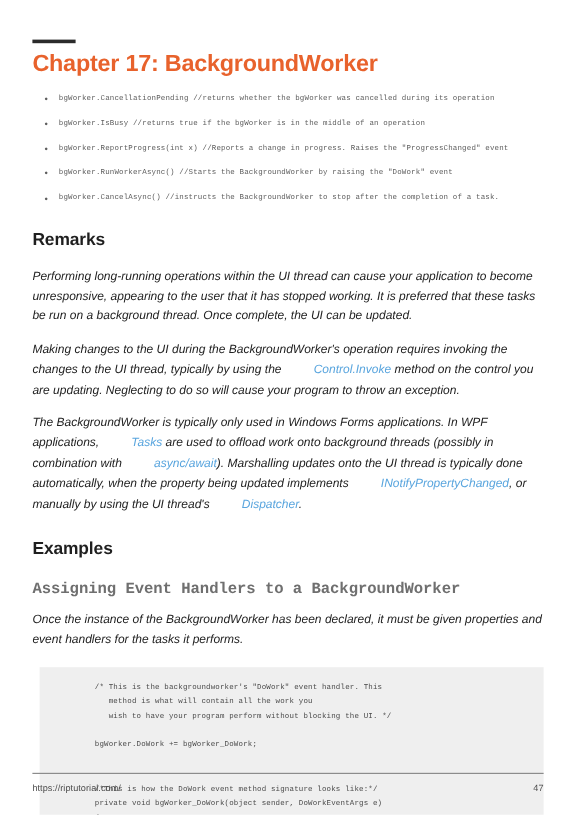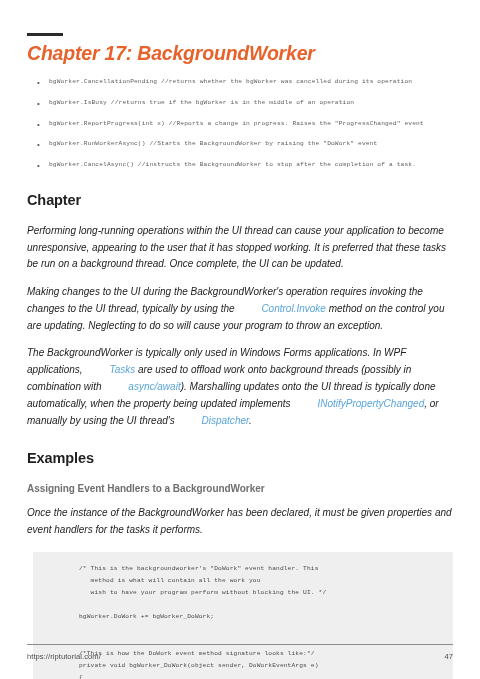--- a/index.html
+++ b/index.html
@@ -31,37 +31,37 @@
     background: #2b2b2b;
     margin: 33px 0 6px 0;
   }
   .chapter-title {
     font-size: 19.5px;
     font-weight: bold;
     color: #e8622c;
     letter-spacing: -0.2px;
     line-height: 1.15;
     margin: 0;
-    font-style: italic;
   }
 
   
   .h2 {
     font-size: 14.5px;
     font-weight: bold;
     color: #1f1f1f;
     margin: 21px 0 0 0;
     letter-spacing: -0.1px;
   }
   .h3 {
-    font-size: 10px;
+    font-size: 13px;
     font-weight: bold;
     color: #6f6f6f;
     margin: 17px 0 0 0;
     letter-spacing: -0.05px;
+    font-family: Liberation Mono, monospace;
   }
 
   
   .syntax-list {
     list-style: none;
     margin: 13px 0 0 0;
     padding: 0;
   }
   .syntax-list li {
     position: relative;
@@ -156,21 +156,21 @@
     <li><span class="bullet">•</span><span>bgWorker.CancellationPending //returns whether the bgWorker was cancelled during its
 operation</span></li>
     <li><span class="bullet">•</span><span>bgWorker.IsBusy //returns true if the bgWorker is in the middle of an operation</span></li>
     <li><span class="bullet">•</span><span>bgWorker.ReportProgress(int x) //Reports a change in progress. Raises the "ProgressChanged"
 event</span></li>
     <li><span class="bullet">•</span><span>bgWorker.RunWorkerAsync() //Starts the BackgroundWorker by raising the "DoWork" event</span></li>
     <li><span class="bullet">•</span><span>bgWorker.CancelAsync() //instructs the BackgroundWorker to stop after the completion of a
 task.</span></li>
   </ul>
 
-  <h2 class="h2">Chapter</h2>
+  <h2 class="h2">Remarks</h2>
 
   <p class="para first-after-h2">Performing long-running operations within the UI thread can cause your application to become unresponsive, appearing to the user that it has stopped working. It is preferred that these tasks be run on a background thread. Once complete, the UI can be updated.</p>
 
   <p class="para"><span>Making changes to the UI during the BackgroundWorker's operation requires invoking the changes to the UI thread, typically by using the </span><a class="link" href="#">Control.Invoke</a><span> method on the control you are updating. Neglecting to do so will cause your program to throw an exception.</span></p>
 
   <p class="para"><span>The BackgroundWorker is typically only used in Windows Forms applications. In WPF applications, </span><a class="link" href="#">Tasks</a><span> are used to offload work onto background threads (possibly in combination with </span><a class="link" href="#">async/await</a><span>). Marshalling updates onto the UI thread is typically done automatically, when the property being updated implements </span><a class="link" href="#">INotifyPropertyChanged</a><span>, or manually by using the UI thread's </span><a class="link" href="#">Dispatcher</a><span>.</span></p>
 
   <h2 class="h2">Examples</h2>
 
   <h3 class="h3">Assigning Event Handlers to a BackgroundWorker</h3>

